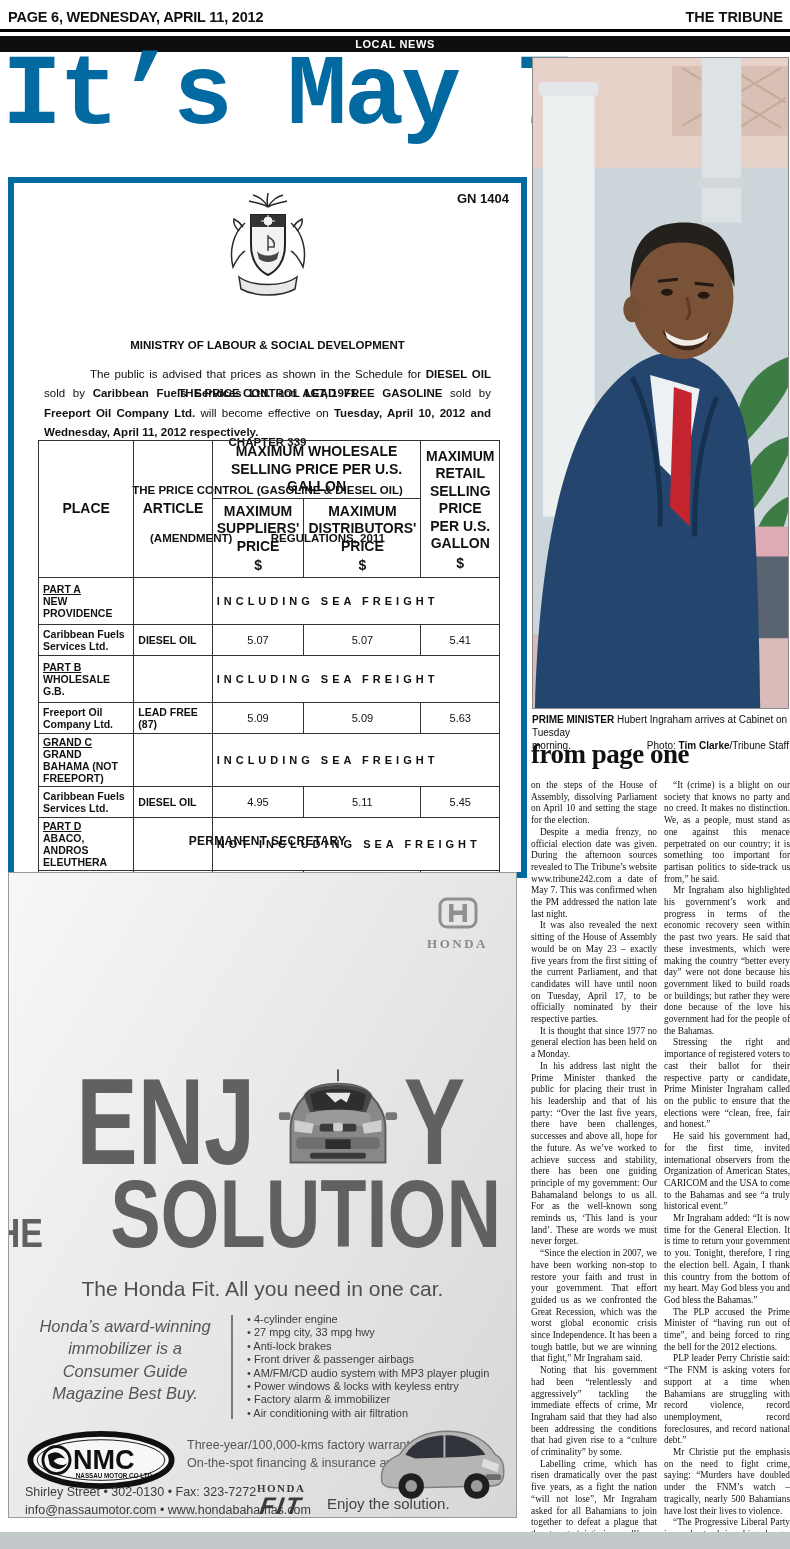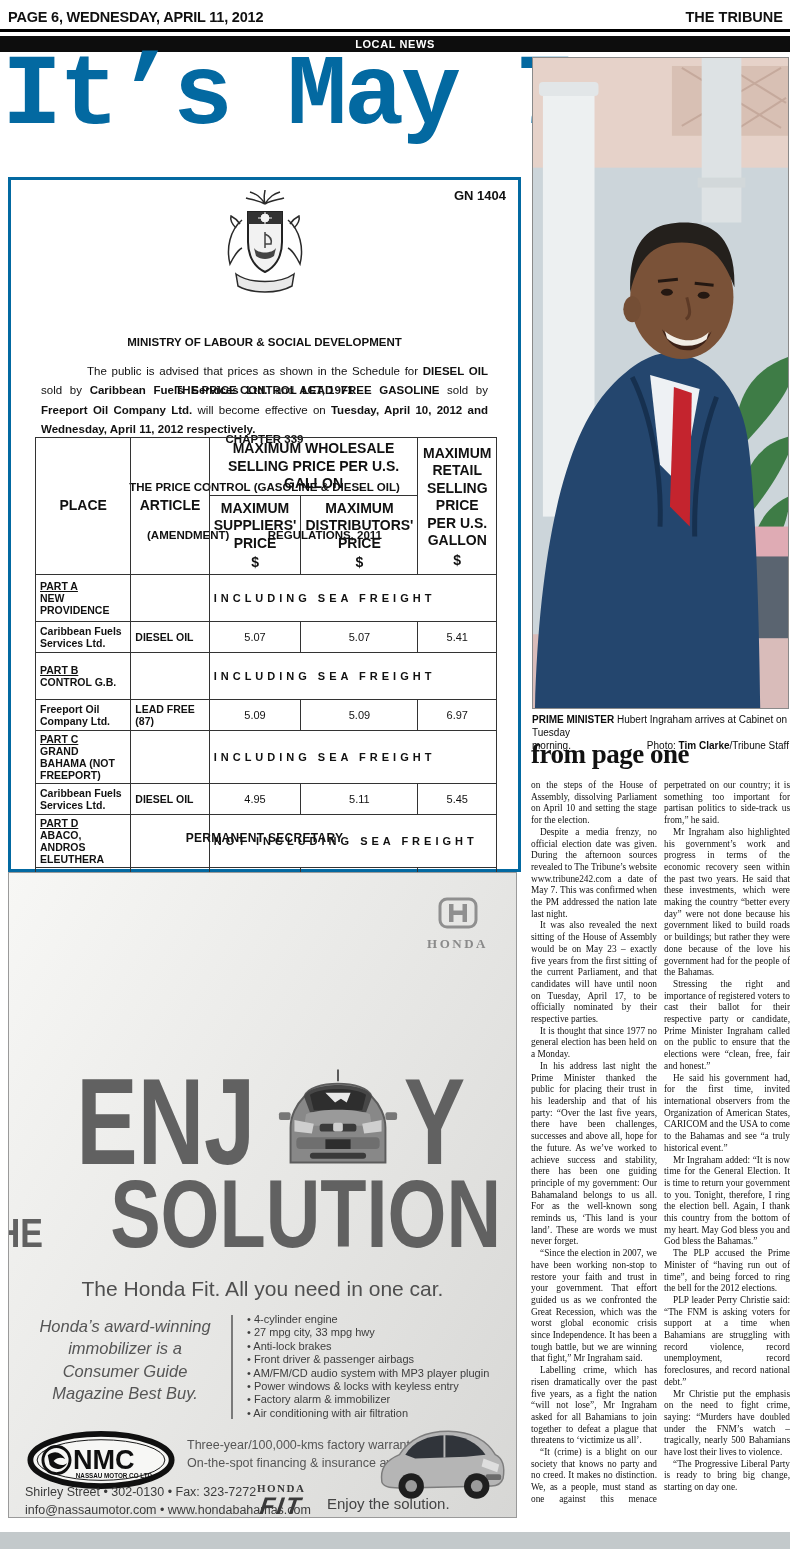--- a/index.html
+++ b/index.html
@@ -13,21 +13,21 @@
   #top-rule{left:0;top:29px;width:790px;height:3px;background:#000;}
   #section-bar{left:0;top:36px;width:790px;height:16px;background:#0d0d0d;
                display:flex;align-items:center;justify-content:center;}
   #section-bar span{color:#fff;font-weight:bold;font-size:11px;letter-spacing:.6px;}
 
   
   #headline{left:2px;top:44px;font-family:Liberation Mono, monospace;font-weight:bold;
             font-size:100px;line-height:1.05;letter-spacing:-3px;color:#0369a1;}
 
   
-  #notice{left:8px;top:177px;width:507px;height:689px;border:3px solid #0369a1;background:#fff;}
+  #notice{left:8px;top:177px;width:507px;height:689px;border:6px solid #0369a1;background:#fff;}
   #notice .gn{right:12px;top:8px;font-weight:bold;font-size:13px;}
   #crest{left:50%;top:10px;transform:translateX(-50%);}
   #ministry{left:0;right:0;top:122px;text-align:center;font-weight:bold;font-size:11.5px;
             line-height:1.4;white-space:pre-wrap;}
   #intro{left:30px;right:30px;top:182px;font-size:11.5px;line-height:1.68;
          text-align:justify;text-indent:46px;}
   #intro b{font-weight:bold;}
   #price-table{left:24px;top:257px;width:462px;border-collapse:collapse;
                font-family:"Liberation Sans",sans-serif;}
   #price-table th,#price-table td{border:1px solid #333;padding:2px 4px;vertical-align:middle;}
@@ -173,34 +173,34 @@
     </tr>
     <tr class="rowB">
       <td class="cellB">Caribbean Fuels Services Ltd.</td>
       <td class="cellB artB">DIESEL OIL</td>
       <td class="num">5.07</td>
       <td class="num">5.07</td>
       <td class="num">5.41</td>
     </tr>
 
     <tr class="rowA">
-      <td class="cellA"><span class="part-label">PART B</span><span>CONTROL G.B.</span></td>
+      <td class="cellA"><span class="part-label">PART B</span><span>WHOLESALE G.B.</span></td>
       <td class="cellA"></td>
       <td class="freight" colspan="3">INCLUDING SEA FREIGHT</td>
     </tr>
     <tr class="rowB">
       <td class="cellB">Freeport Oil Company Ltd.</td>
       <td class="cellB artB">LEAD FREE (87)</td>
       <td class="num">5.09</td>
       <td class="num">5.09</td>
-      <td class="num">6.97</td>
+      <td class="num">5.63</td>
     </tr>
 
     <tr class="rowA">
-      <td class="cellA"><span class="part-label">PART C</span><span>GRAND BAHAMA (NOT FREEPORT)</span></td>
+      <td class="cellA"><span class="part-label">GRAND C</span><span>GRAND BAHAMA (NOT FREEPORT)</span></td>
       <td class="cellA"></td>
       <td class="freight" colspan="3">INCLUDING SEA FREIGHT</td>
     </tr>
     <tr class="rowB">
       <td class="cellB">Caribbean Fuels Services Ltd.</td>
       <td class="cellB artB">DIESEL OIL</td>
       <td class="num">4.95</td>
       <td class="num">5.11</td>
       <td class="num">5.45</td>
     </tr>
@@ -285,20 +285,21 @@
 </div>
 
 <div class="abs" id="kicker">from page one</div>
 <div class="abs" id="article">
   <p class="first">on the steps of the House of Assembly, dissolving Parliament on April 10 and setting the stage for the election.</p>
   <p>Despite a media frenzy, no official election date was given. During the afternoon sources revealed to The Tribune’s website www.tribune242.com a date of May 7. This was confirmed when the PM addressed the nation late last night.</p>
   <p>It was also revealed the next sitting of the House of Assembly would be on May 23 – exactly five years from the first sitting of the current Parliament, and that candidates will have until noon on Tuesday, April 17, to be officially nominated by their respective parties.</p>
   <p>It is thought that since 1977 no general election has been held on a Monday.</p>
   <p>In his address last night the Prime Minister thanked the public for placing their trust in his leadership and that of his party: “Over the last five years, there have been challenges, successes and above all, hope for the future. As we’ve worked to achieve success and stability, there has been one guiding principle of my government: Our Bahamaland belongs to us all. For as the well-known song reminds us, ‘This land is your land’. These are words we must never forget.</p>
   <p>“Since the election in 2007, we have been working non-stop to restore your faith and trust in your government. That effort guided us as we confronted the Great Recession, which was the worst global economic crisis since Independence. It has been a tough battle, but we are winning that fight,” Mr Ingraham said.</p>
+  <p>Noting that his government had been “relentlessly and aggressively” tackling the immediate effects of crime, Mr Ingraham said that they had also been addressing the conditions that had given rise to a “culture of criminality” by some.</p>
   <p>Labelling crime, which has risen dramatically over the past five years, as a fight the nation “will not lose”, Mr Ingraham asked for all Bahamians to join together to defeat a plague that threatens to ‘victimize us all’.</p>
   <p>“It (crime) is a blight on our society that knows no party and no creed. It makes no distinction. We, as a people, must stand as one against this menace perpetrated on our country; it is something too important for partisan politics to side-track us from,” he said.</p>
   <p>Mr Ingraham also highlighted his government’s work and progress in terms of the economic recovery seen within the past two years. He said that these investments, which were making the country “better every day” were not done because his government liked to build roads or buildings; but rather they were done because of the love his government had for the people of the Bahamas.</p>
   <p>Stressing the right and importance of registered voters to cast their ballot for their respective party or candidate, Prime Minister Ingraham called on the public to ensure that the elections were “clean, free, fair and honest.”</p>
   <p>He said his government had, for the first time, invited international observers from the Organization of American States, CARICOM and the USA to come to the Bahamas and see “a truly historical event.”</p>
   <p>Mr Ingraham added: “It is now time for the General Election. It is time to return your government to you. Tonight, therefore, I ring the election bell. Again, I thank this country from the bottom of my heart. May God bless you and God bless the Bahamas.”</p>
   <p>The PLP accused the Prime Minister of “having run out of time”, and being forced to ring the bell for the 2012 elections.</p>
   <p>PLP leader Perry Christie said: “The FNM is asking voters for support at a time when Bahamians are struggling with record violence, record unemployment, record foreclosures, and record national debt.”</p>
   <p>Mr Christie put the emphasis on the need to fight crime, saying: “Murders have doubled under the FNM’s watch – tragically, nearly 500 Bahamians have lost their lives to violence.</p>
   <p>“The Progressive Liberal Party is ready to bring big change, starting on day one.</p>

